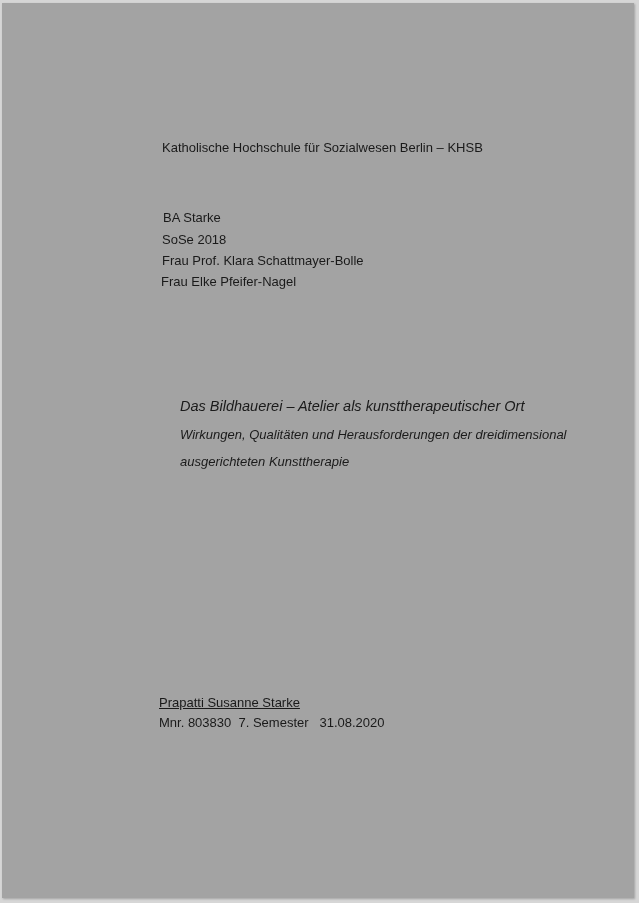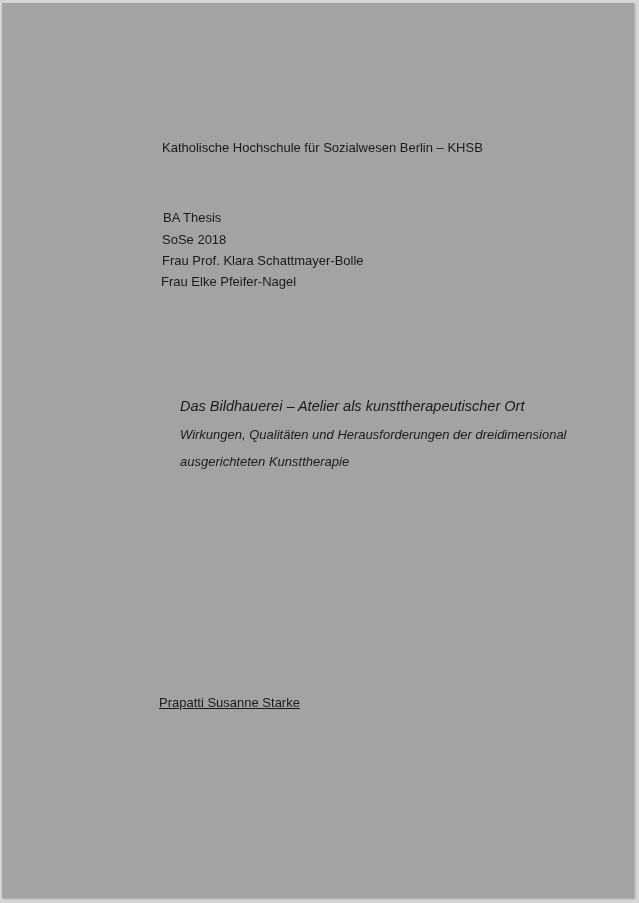--- a/index.html
+++ b/index.html
@@ -29,23 +29,24 @@
     .fs13 { font-size: 13px; }
     .fs14 { font-size: 14.5px; }
     .it { font-style: italic; margin-left: 19px; }
   </style>
 </head>
 <body>
 
 <div class="page">
   <div class="txt fs13" style="left:160px; top:138px;">Katholische Hochschule für Sozialwesen Berlin – KHSB</div>
 
-  <div class="txt fs13" style="left:161px; top:208px;">BA Thesis</div>
+  <div class="txt fs13" style="left:161px; top:208px;">BA Starke</div>
   <div class="txt fs13" style="left:160px; top:230px;">SoSe 2018</div>
   <div class="txt fs13" style="left:160px; top:251px;">Frau Prof. Klara Schattmayer-Bolle</div>
   <div class="txt fs13" style="left:159px; top:272px;">Frau Elke Pfeifer-Nagel</div>
 
   <div class="txt fs14 it" style="left:159px; top:396px;">Das Bildhauerei – Atelier als kunsttherapeutischer Ort</div>
   <div class="txt fs13 it" style="left:159px; top:425px;">Wirkungen, Qualitäten und Herausforderungen der dreidimensional</div>
   <div class="txt fs13 it" style="left:159px; top:452px;">ausgerichteten Kunsttherapie</div>
 
   <div class="txt fs13" style="left:157px; top:693px;text-decoration:underline;">Prapatti Susanne Starke</div>
+  <div class="txt fs13" style="left:157px; top:713px;">Mnr. 803830  7. Semester   31.08.2020</div>
 </div>
 
 </body></html>

